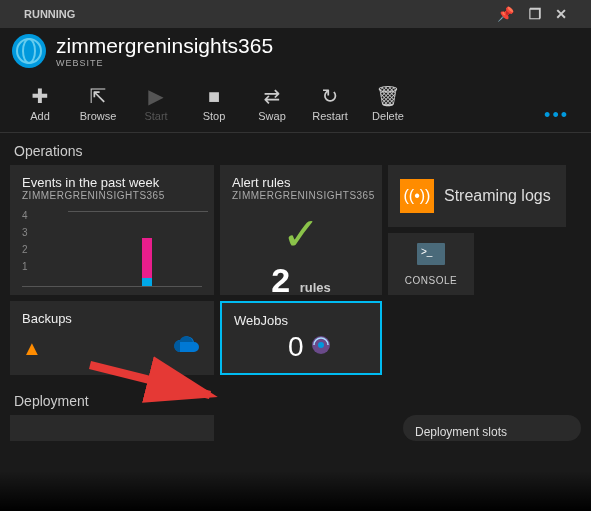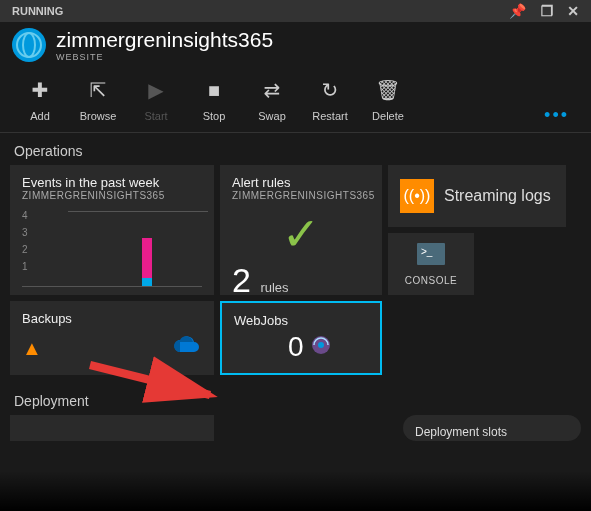--- a/index.html
+++ b/index.html
@@ -1,47 +1,47 @@
 <!DOCTYPE html>
 <html><head>
 <meta charset="utf-8">
 <style>
 * { margin:0; padding:0; box-sizing:border-box; font-family:"Segoe UI",Arial,sans-serif; }
 body { background:#000; width:591px; height:511px; overflow:hidden; position:relative; }
 .panel { background:#1a1a1a; width:591px; height:511px; position:relative; }
-.topbar { background:#333; height:22px; display:flex; align-items:center; padding:0 12px; color:#ccc; font-size:11px; font-weight:600; }
+.topbar { background:#333; height:28px; display:flex; align-items:center; padding:0 24px; color:#ccc; font-size:11px; font-weight:600; }
 .topbar-right { margin-left:auto; display:flex; gap:14px; align-items:center; }
 .topbar-right span { cursor:pointer; font-size:14px; }
 .header { display:flex; align-items:center; padding:6px 12px 2px 12px; gap:10px; }
 .globe { width:34px; height:34px; border-radius:50%; background:#0099dd; display:flex; align-items:center; justify-content:center; position:relative; }
 .globe::before { content:""; width:22px; height:22px; border:2px solid #66ccee; border-radius:50%; position:absolute; }
 .globe::after { content:""; width:10px; height:22px; border:2px solid #66ccee; border-radius:50%; position:absolute; }
 .title { color:#fff; font-size:21px; font-weight:300; }
 .subtitle { color:#aaa; font-size:9px; letter-spacing:1px; }
 .toolbar { display:flex; padding:10px 12px 6px 12px; gap:2px; border-bottom:1px solid #333; }
 .tbtn { display:flex; flex-direction:column; align-items:center; color:#ccc; width:56px; cursor:pointer; padding:4px 0; }
 .tbtn.disabled { color:#555; }
 .tbtn .ico { font-size:20px; height:24px; display:flex; align-items:center; justify-content:center; }
-.tbtn .lbl { font-size:11px; margin-top:8px; }
+.tbtn .lbl { font-size:11px; margin-top:2px; }
 .more { margin-left:auto; color:#0099dd; padding:0 10px; font-size:18px; letter-spacing:2px; align-self:flex-end; cursor:pointer; }
 .section-title { color:#ccc; font-size:14px; padding:10px 14px 6px 14px; }
 .tiles { display:flex; padding:0 10px; gap:6px; }
 .col { display:flex; flex-direction:column; gap:6px; }
 .tile { background:#2a2a2a; color:#ddd; padding:10px 12px; position:relative; }
 .tile .tname { font-size:13px; color:#eee; }
 .tile .tsub { font-size:10px; color:#aaa; letter-spacing:0.5px; }
 .events { width:204px; height:130px; }
 .chart { position:relative; height:80px; margin-top:6px; border-bottom:1px solid #555; }
 .yaxis { position:absolute; left:0; top:0; color:#888; font-size:10px; line-height:17px; }
 .bar { position:absolute; bottom:0; width:10px; }
 .bar.pink { background:#e91e8c; }
 .bar.blue { background:#00a8e8; }
 .alert { width:162px; height:130px; display:flex; flex-direction:column; }
 .check { color:#8bc34a; font-size:46px; text-align:center; margin:6px 0 0 0; }
-.rules { color:#fff; font-size:34px; font-weight:400; margin-top:auto; }
+.rules { color:#fff; font-size:34px; font-weight:700; margin-top:auto;text-align:center; }
 .rules small { font-size:13px; color:#ccc; }
 .stream { width:178px; height:62px; display:flex; align-items:center; gap:10px; }
 .ricon { width:34px; height:34px; background:#ff8c00; display:flex; align-items:center; justify-content:center; color:#fff; font-size:16px; }
 .twin { width:86px; height:62px; display:flex; flex-direction:column; align-items:center; justify-content:center; gap:4px; }
 .twin .ti { font-size:22px; }
 .twin .tl { font-size:10px; letter-spacing:0.5px; color:#ccc; }
 .backups { width:204px; height:74px; }
 .backups-body { display:flex; align-items:center; gap:6px; margin-top:8px; }
 .warn { color:#ff8c00; font-size:20px; }
 .cloud { margin-left:auto; font-size:24px; position:relative; }

